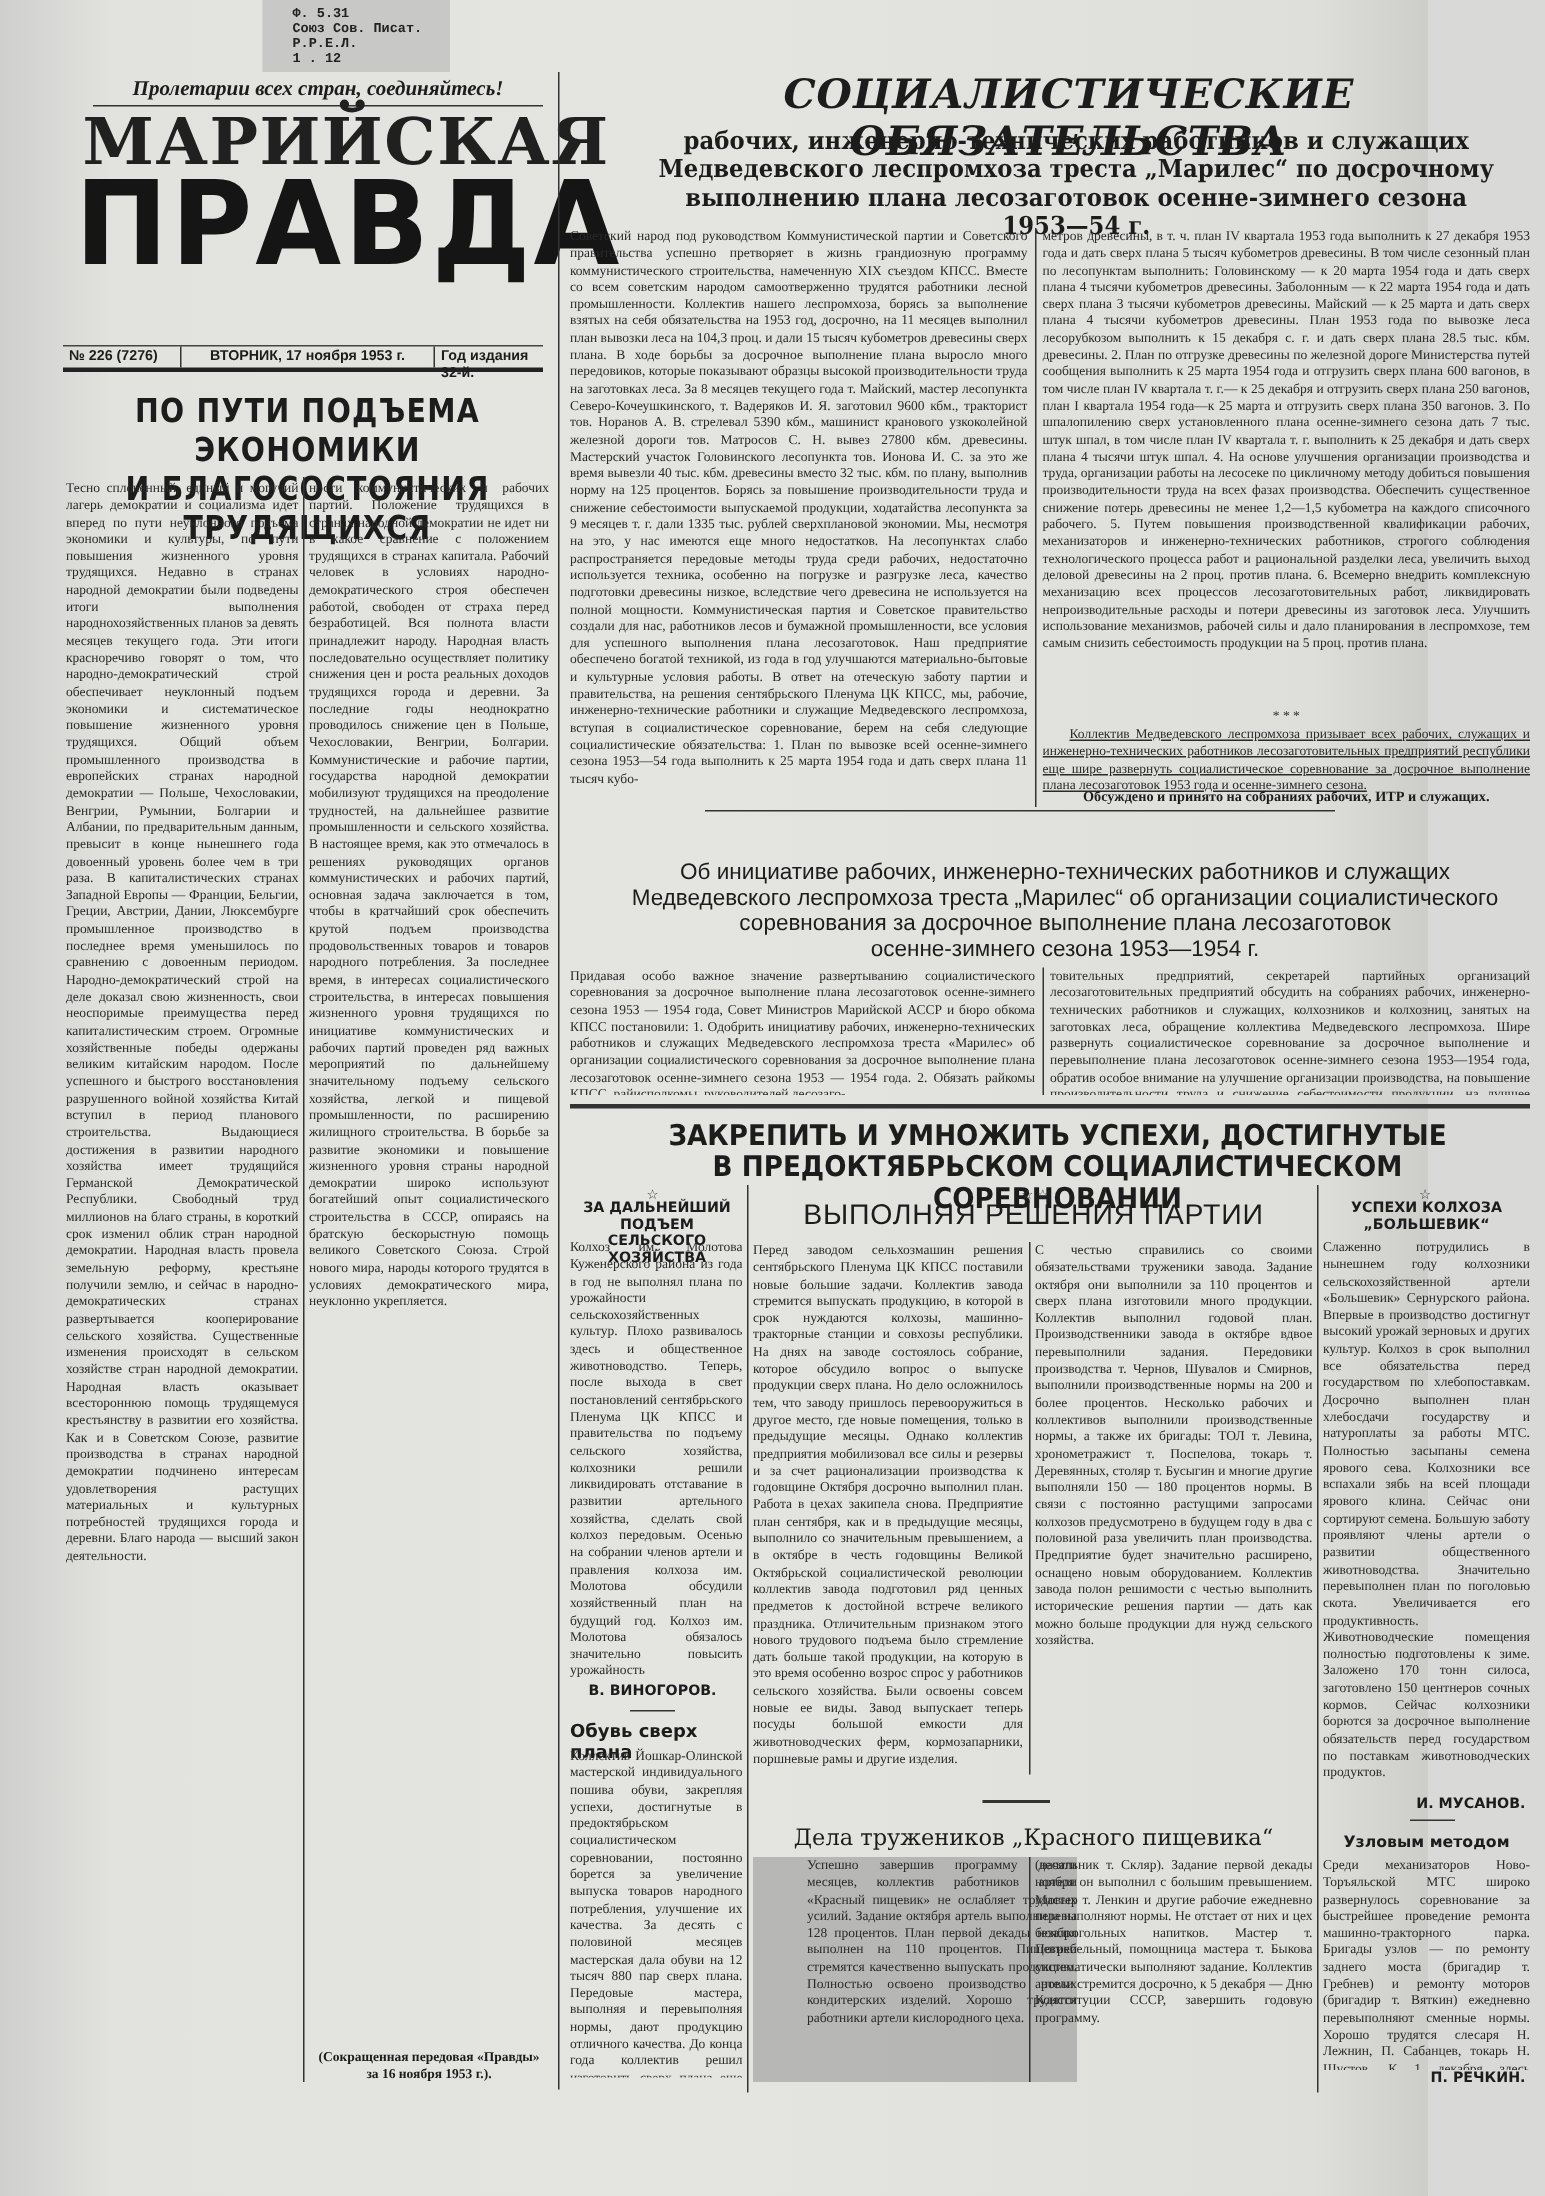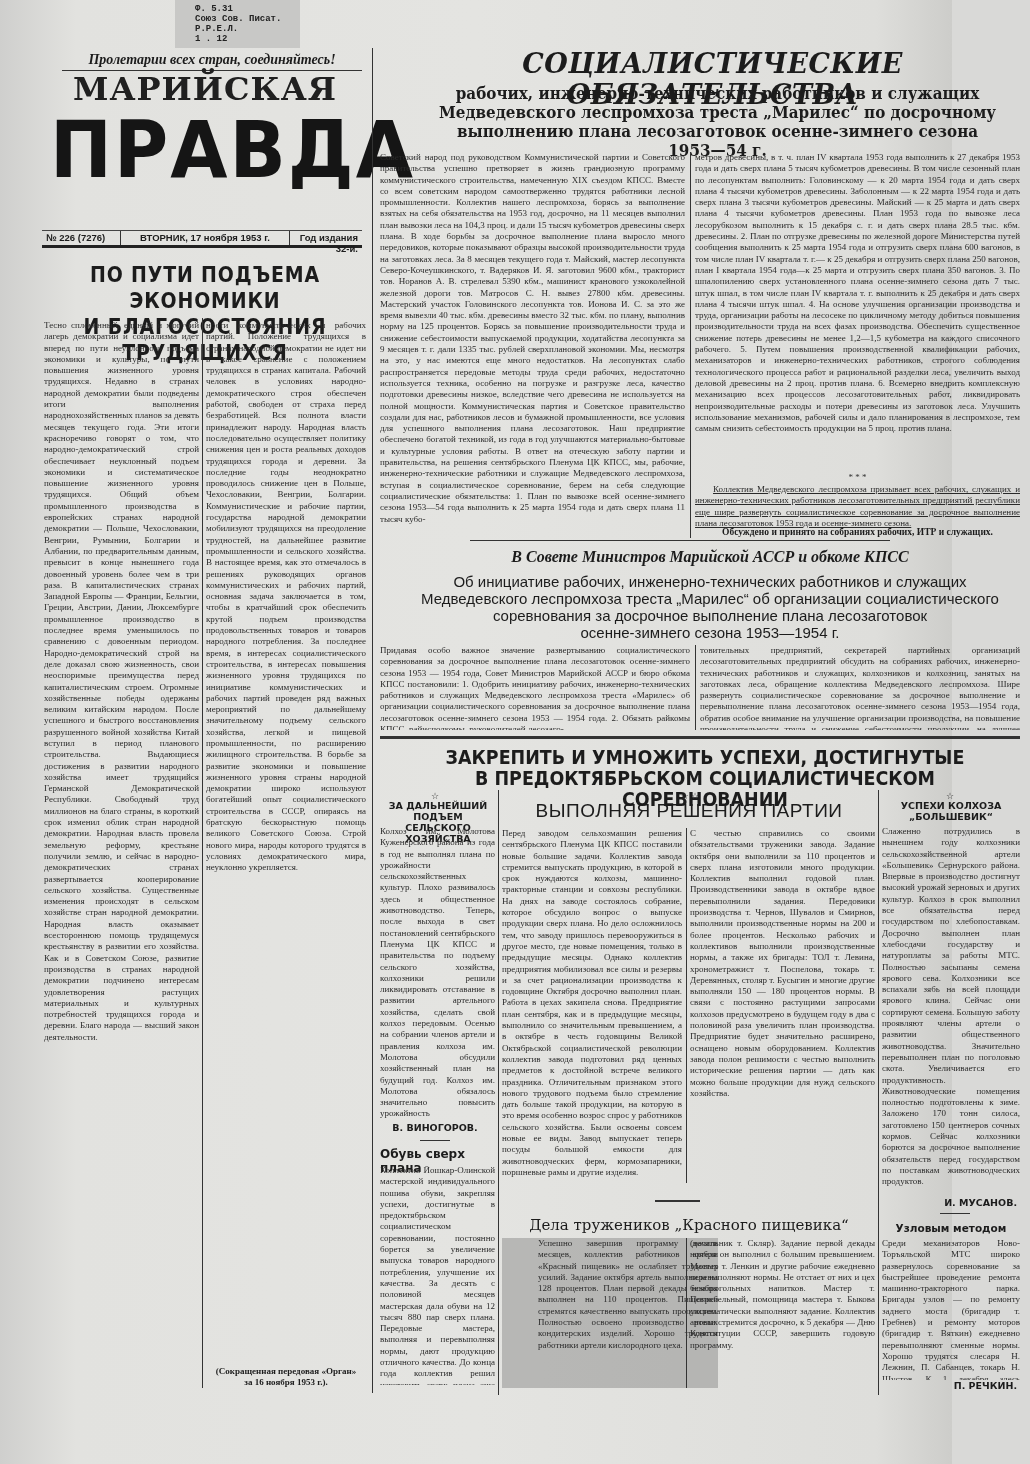--- a/index.html
+++ b/index.html
@@ -6,21 +6,21 @@
   body { width:1030px; height:1464px; background:#d9d9d7; overflow:hidden; position:relative;
          font-family:"Liberation Serif", serif; color:#1c1c1c; }
   .page { position:absolute; left:0; top:0; width:952px; height:1464px;
           background:linear-gradient(90deg,#cfcfcd 0,#e2e2df 8%,#e4e4e1 50%,#dededb 92%,#cdcdca 100%); }
   .abs { position:absolute; }
   .stamp { left:175px; top:0; width:125px; height:48px; background:#c8c8c6; font-family:"Liberation Mono", monospace;
            font-size:9px; line-height:10px; padding:4px 0 0 20px; box-sizing:border-box; color:#222; font-weight:bold; }
   .motto { left:62px; top:52px; width:300px; font-style:italic; font-weight:bold; font-size:14px; text-align:center;
            border-bottom:1px solid #333; padding-bottom:2px; }
   .title1 { left:55px; top:70px; width:300px; text-align:center; font-family:"DejaVu Serif", serif; font-weight:bold;
-            font-size:32px; letter-spacing:1px; color:#202020; }
+            font-size:43px; letter-spacing:1px; color:#202020; }
   .title2 { left:50px; top:112px; width:310px; text-align:center; font-family:"DejaVu Sans", sans-serif; font-weight:900;
             font-size:74px; line-height:76px; letter-spacing:2px; color:#151515; transform:scaleY(1.05); }
   .organ { left:60px; top:196px; width:300px; text-align:center; font-size:10px; line-height:11px; font-weight:bold; }
   .infobar { left:42px; top:230px; width:320px; height:14px; font-family:"Liberation Sans", sans-serif; font-size:9.5px;
              font-weight:bold; display:flex; border-top:1px solid #444; border-bottom:3px solid #222; }
   .infobar span { padding:1px 4px; border-right:1px solid #333; }
   .infobar span:last-child { border-right:none; }
   .lead-h { left:45px; top:262px; width:320px; text-align:center; font-family:"DejaVu Sans", sans-serif; font-weight:bold;
             font-size:22px; line-height:26px; transform:scaleX(0.86); transform-origin:center top; letter-spacing:1px; }
   .txt { font-family:"Liberation Serif", serif; font-size:9px; line-height:11.3px; color:#2a2a2a; text-align:justify;
@@ -51,51 +51,50 @@
     <div>Союз Сов. Писат.</div>
     <div>Р.Р.Е.Л.</div>
     <div>1 . 12</div>
   </div>
   <div class="abs motto">Пролетарии всех стран, соединяйтесь!</div>
   <div class="abs title1">МАРИЙСКАЯ</div>
   <div class="abs title2">ПРАВДА</div>
   <div class="abs infobar">
     <span style="width:70px">№ 226 (7276)</span>
     <span style="width:160px;text-align:center">ВТОРНИК, 17 ноября 1953 г.</span>
-    <span style="flex:1;text-align:right">Год издания 32-й.</span>
+    <span style="flex:1;text-align:left">Год издания 32-й.</span>
   </div>
 
   <div class="abs lead-h">
     <div>ПО ПУТИ ПОДЪЕМА ЭКОНОМИКИ</div>
     <div>И БЛАГОСОСТОЯНИЯ ТРУДЯЩИХСЯ</div>
   </div>
   <div class="abs txt" style="left:44px;top:320px;width:155px;height:1058px;">Тесно сплоченный, единый и могучий лагерь демократии и социализма идет вперед по пути неуклонного подъема экономики и культуры, по пути повышения жизненного уровня трудящихся. Недавно в странах народной демократии были подведены итоги выполнения народнохозяйственных планов за девять месяцев текущего года. Эти итоги красноречиво говорят о том, что народно-демократический строй обеспечивает неуклонный подъем экономики и систематическое повышение жизненного уровня трудящихся. Общий объем промышленного производства в европейских странах народной демократии — Польше, Чехословакии, Венгрии, Румынии, Болгарии и Албании, по предварительным данным, превысит в конце нынешнего года довоенный уровень более чем в три раза. В капиталистических странах Западной Европы — Франции, Бельгии, Греции, Австрии, Дании, Люксембурге промышленное производство в последнее время уменьшилось по сравнению с довоенным периодом. Народно-демократический строй на деле доказал свою жизненность, свои неоспоримые преимущества перед капиталистическим строем. Огромные хозяйственные победы одержаны великим китайским народом. После успешного и быстрого восстановления разрушенного войной хозяйства Китай вступил в период планового строительства. Выдающиеся достижения в развитии народного хозяйства имеет трудящийся Германской Демократической Республики. Свободный труд миллионов на благо страны, в короткий срок изменил облик стран народной демократии. Народная власть провела земельную реформу, крестьяне получили землю, и сейчас в народно-демократических странах развертывается кооперирование сельского хозяйства. Существенные изменения происходят в сельском хозяйстве стран народной демократии. Народная власть оказывает всестороннюю помощь трудящемуся крестьянству в развитии его хозяйства. Как и в Советском Союзе, развитие производства в странах народной демократии подчинено интересам удовлетворения растущих материальных и культурных потребностей трудящихся города и деревни. Благо народа — высший закон деятельности.</div>
   <div class="abs vrule" style="left:202px;top:318px;height:1070px;"></div>
   <div class="abs txt" style="left:206px;top:320px;width:160px;height:1040px;">ности коммунистических и рабочих партий. Положение трудящихся в странах народной демократии не идет ни в какое сравнение с положением трудящихся в странах капитала. Рабочий человек в условиях народно-демократического строя обеспечен работой, свободен от страха перед безработицей. Вся полнота власти принадлежит народу. Народная власть последовательно осуществляет политику снижения цен и роста реальных доходов трудящихся города и деревни. За последние годы неоднократно проводилось снижение цен в Польше, Чехословакии, Венгрии, Болгарии. Коммунистические и рабочие партии, государства народной демократии мобилизуют трудящихся на преодоление трудностей, на дальнейшее развитие промышленности и сельского хозяйства. В настоящее время, как это отмечалось в решениях руководящих органов коммунистических и рабочих партий, основная задача заключается в том, чтобы в кратчайший срок обеспечить крутой подъем производства продовольственных товаров и товаров народного потребления. За последнее время, в интересах социалистического строительства, в интересах повышения жизненного уровня трудящихся по инициативе коммунистических и рабочих партий проведен ряд важных мероприятий по дальнейшему значительному подъему сельского хозяйства, легкой и пищевой промышленности, по расширению жилищного строительства. В борьбе за развитие экономики и повышение жизненного уровня страны народной демократии широко используют богатейший опыт социалистического строительства в СССР, опираясь на братскую бескорыстную помощь великого Советского Союза. Строй нового мира, народы которого трудятся в условиях демократического мира, неуклонно укрепляется.</div>
   <div class="abs" style="left:206px;top:1366px;width:160px;font-size:9px;font-weight:bold;text-align:center;line-height:11px;">
-    <div>(Сокращенная передовая «Орган»</div>
+    <div>(Сокращенная передовая «Правды»</div>
     <div>за 16 ноября 1953 г.).</div>
   </div>
   <div class="abs vrule" style="left:372px;top:48px;height:1345px;"></div>
 
   <div class="abs bigh">СОЦИАЛИСТИЧЕСКИЕ ОБЯЗАТЕЛЬСТВА</div>
   <div class="abs subh">
     <div>рабочих, инженерно-технических работников и служащих</div>
     <div>Медведевского леспромхоза треста „Марилес“ по досрочному</div>
     <div>выполнению плана лесозаготовок осенне-зимнего сезона 1953—54 г.</div>
   </div>
   <div class="abs txt" style="left:380px;top:152px;width:305px;height:386px;">Советский народ под руководством Коммунистической партии и Советского правительства успешно претворяет в жизнь грандиозную программу коммунистического строительства, намеченную XIX съездом КПСС. Вместе со всем советским народом самоотверженно трудятся работники лесной промышленности. Коллектив нашего леспромхоза, борясь за выполнение взятых на себя обязательства на 1953 год, досрочно, на 11 месяцев выполнил план вывозки леса на 104,3 проц. и дали 15 тысяч кубометров древесины сверх плана. В ходе борьбы за досрочное выполнение плана выросло много передовиков, которые показывают образцы высокой производительности труда на заготовках леса. За 8 месяцев текущего года т. Майский, мастер лесопункта Северо-Кочеушкинского, т. Вадеряков И. Я. заготовил 9600 кбм., тракторист тов. Норанов А. В. стрелевал 5390 кбм., машинист кранового узкоколейной железной дороги тов. Матросов С. Н. вывез 27800 кбм. древесины. Мастерский участок Головинского лесопункта тов. Ионова И. С. за это же время вывезли 40 тыс. кбм. древесины вместо 32 тыс. кбм. по плану, выполнив норму на 125 процентов. Борясь за повышение производительности труда и снижение себестоимости выпускаемой продукции, ходатайства лесопункта за 9 месяцев т. г. дали 1335 тыс. рублей сверхплановой экономии. Мы, несмотря на это, у нас имеются еще много недостатков. На лесопунктах слабо распространяется передовые методы труда среди рабочих, недостаточно используется техника, особенно на погрузке и разгрузке леса, качество подготовки древесины низкое, вследствие чего древесина не используется на полной мощности. Коммунистическая партия и Советское правительство создали для нас, работников лесов и бумажной промышленности, все условия для успешного выполнения плана лесозаготовок. Наш предприятие обеспечено богатой техникой, из года в год улучшаются материально-бытовые и культурные условия работы. В ответ на отеческую заботу партии и правительства, на решения сентябрьского Пленума ЦК КПСС, мы, рабочие, инженерно-технические работники и служащие Медведевского леспромхоза, вступая в социалистическое соревнование, берем на себя следующие социалистические обязательства: 1. План по вывозке всей осенне-зимнего сезона 1953—54 года выполнить к 25 марта 1954 года и дать сверх плана 11 тысяч кубо-</div>
   <div class="abs vrule" style="left:690px;top:152px;height:386px;"></div>
   <div class="abs txt" style="left:695px;top:152px;width:325px;height:320px;">метров древесины, в т. ч. план IV квартала 1953 года выполнить к 27 декабря 1953 года и дать сверх плана 5 тысяч кубометров древесины. В том числе сезонный план по лесопунктам выполнить: Головинскому — к 20 марта 1954 года и дать сверх плана 4 тысячи кубометров древесины. Заболонным — к 22 марта 1954 года и дать сверх плана 3 тысячи кубометров древесины. Майский — к 25 марта и дать сверх плана 4 тысячи кубометров древесины. План 1953 года по вывозке леса лесорубкозом выполнить к 15 декабря с. г. и дать сверх плана 28.5 тыс. кбм. древесины. 2. План по отгрузке древесины по железной дороге Министерства путей сообщения выполнить к 25 марта 1954 года и отгрузить сверх плана 600 вагонов, в том числе план IV квартала т. г.— к 25 декабря и отгрузить сверх плана 250 вагонов, план I квартала 1954 года—к 25 марта и отгрузить сверх плана 350 вагонов. 3. По шпалопилению сверх установленного плана осенне-зимнего сезона дать 7 тыс. штук шпал, в том числе план IV квартала т. г. выполнить к 25 декабря и дать сверх плана 4 тысячи штук шпал. 4. На основе улучшения организации производства и труда, организации работы на лесосеке по цикличному методу добиться повышения производительности труда на всех фазах производства. Обеспечить существенное снижение потерь древесины не менее 1,2—1,5 кубометра на каждого списочного рабочего. 5. Путем повышения производственной квалификации рабочих, механизаторов и инженерно-технических работников, строгого соблюдения технологического процесса работ и рациональной разделки леса, увеличить выход деловой древесины на 2 проц. против плана. 6. Всемерно внедрить комплексную механизацию всех процессов лесозаготовительных работ, ликвидировать непроизводительные расходы и потери древесины из заготовок леса. Улучшить использование механизмов, рабочей силы и дало планирования в леспромхозе, тем самым снизить себестоимость продукции на 5 проц. против плана.</div>
   <div class="abs star" style="left:695px;top:472px;width:325px;">* * *</div>
   <div class="abs txt" style="left:695px;top:484px;width:325px;height:46px;text-indent:18px;text-decoration:underline;">Коллектив Медведевского леспромхоза призывает всех рабочих, служащих и инженерно-технических работников лесозаготовительных предприятий республики еще шире развернуть социалистическое соревнование за досрочное выполнение плана лесозаготовок 1953 года и осенне-зимнего сезона.</div>
   <div class="abs" style="left:695px;top:527px;width:325px;font-size:9.5px;font-weight:bold;text-align:center;">Обсуждено и принято на собраниях рабочих, ИТР и служащих.</div>
   <div class="abs hrule" style="left:470px;top:540px;width:420px;"></div>
 
-  <div class="abs councilh">В Совете Министров Марийской АССР и обкоме КПСС</div>
   <div class="abs decree">
     <div>Об инициативе рабочих, инженерно-технических работников и служащих</div>
     <div>Медведевского леспромхоза треста „Марилес“ об организации социалистического</div>
     <div>соревнования за досрочное выполнение плана лесозаготовок</div>
     <div>осенне-зимнего сезона 1953—1954 г.</div>
   </div>
   <div class="abs txt" style="left:380px;top:645px;width:310px;height:85px;">Придавая особо важное значение развертыванию социалистического соревнования за досрочное выполнение плана лесозаготовок осенне-зимнего сезона 1953 — 1954 года, Совет Министров Марийской АССР и бюро обкома КПСС постановили: 1. Одобрить инициативу рабочих, инженерно-технических работников и служащих Медведевского леспромхоза треста «Марилес» об организации социалистического соревнования за досрочное выполнение плана лесозаготовок осенне-зимнего сезона 1953 — 1954 года. 2. Обязать райкомы КПСС, райисполкомы, руководителей лесозаго-</div>
   <div class="abs vrule" style="left:695px;top:645px;height:85px;"></div>
   <div class="abs txt" style="left:700px;top:645px;width:320px;height:85px;">товительных предприятий, секретарей партийных организаций лесозаготовительных предприятий обсудить на собраниях рабочих, инженерно-технических работников и служащих, колхозников и колхозниц, занятых на заготовках леса, обращение коллектива Медведевского леспромхоза. Шире развернуть социалистическое соревнование за досрочное выполнение и перевыполнение плана лесозаготовок осенне-зимнего сезона 1953—1954 года, обратив особое внимание на улучшение организации производства, на повышение производительности труда и снижение себестоимости продукции, на лучшее использование механизмов и рациональную разделку древесины.</div>
   <div class="abs" style="left:380px;top:736px;width:640px;height:3px;background:#333;"></div>

